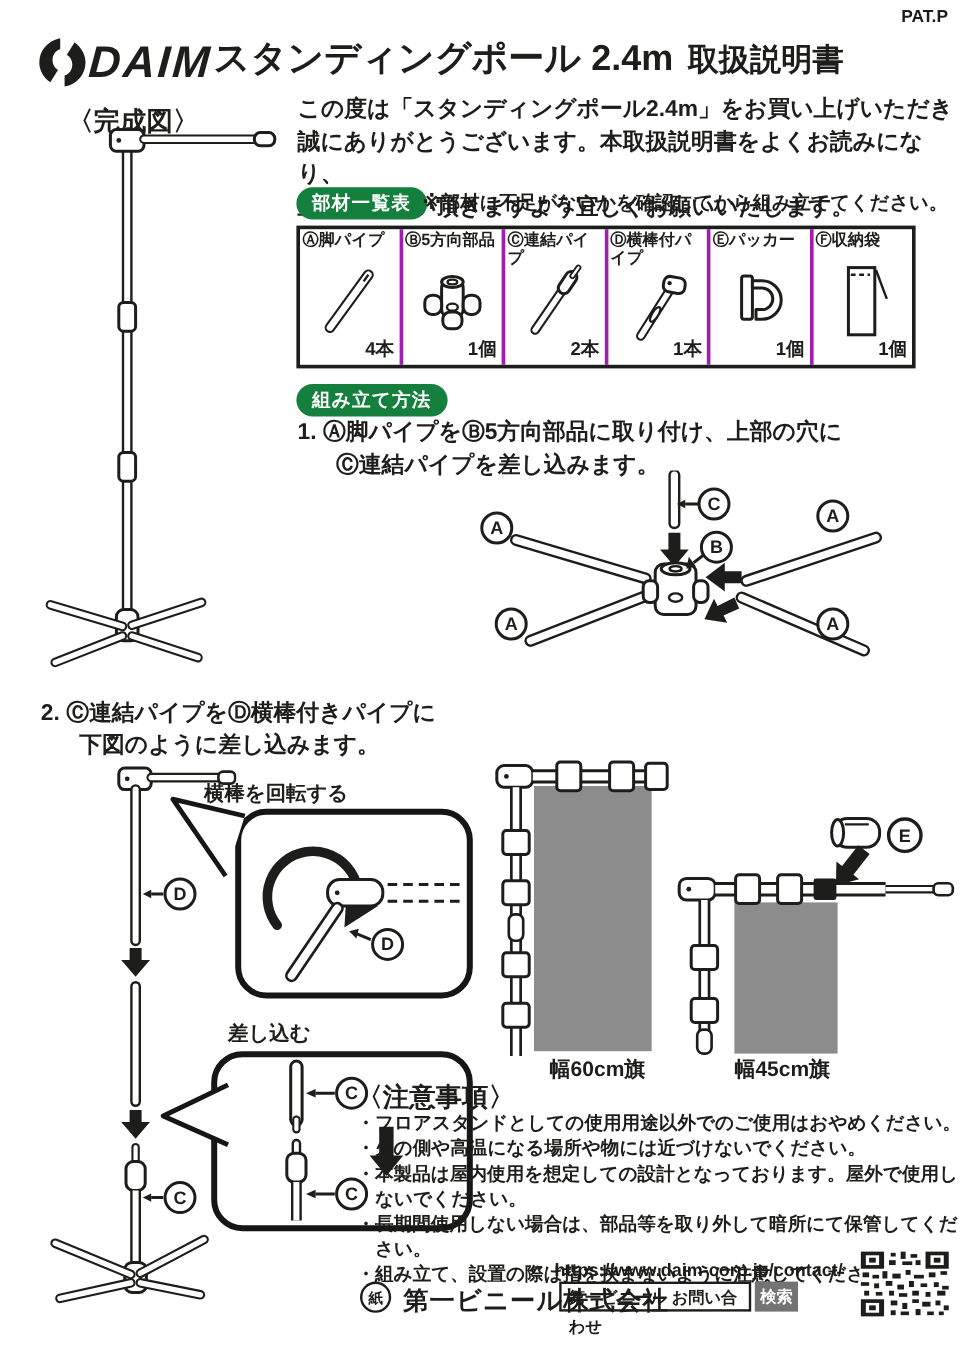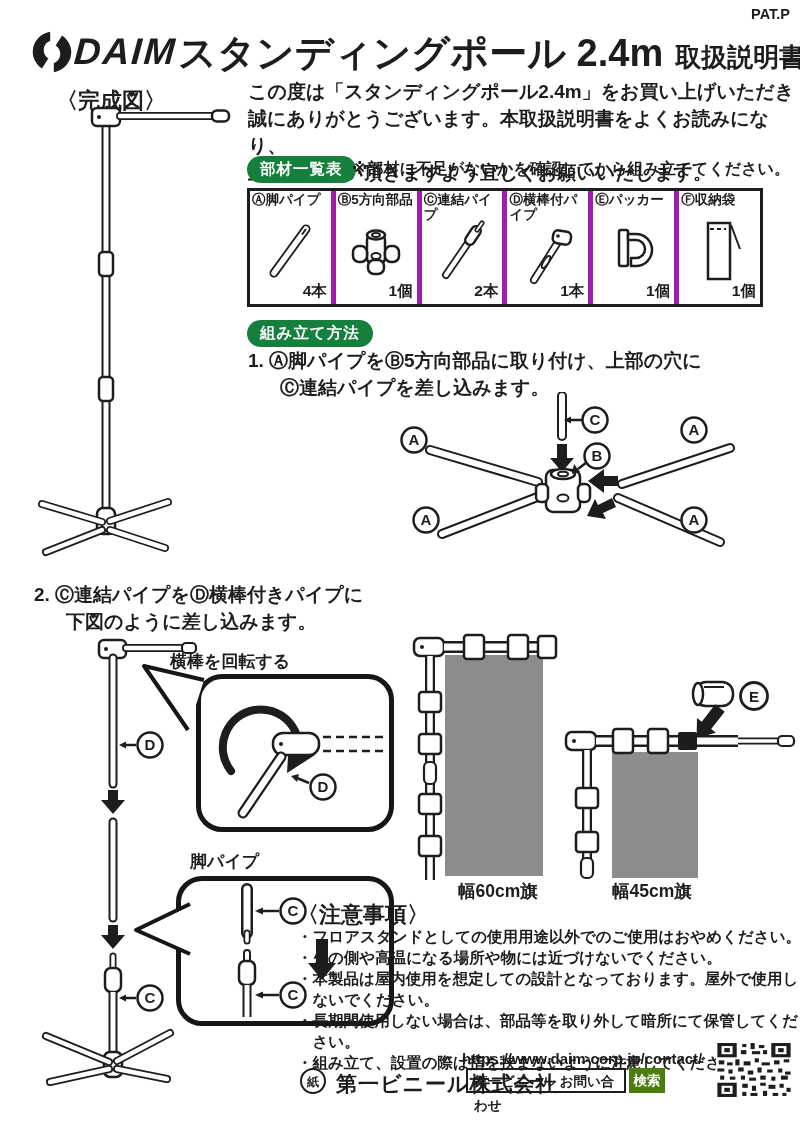--- a/index.html
+++ b/index.html
@@ -5,43 +5,43 @@
   html,body{margin:0;padding:0;background:#ffffff;}
   .page{position:relative;width:800px;height:1137px;background:#fff;overflow:hidden;
         font-family:"Liberation Sans","DejaVu Sans",sans-serif;color:#1d1d1b;}
   .abs{position:absolute;}
   .ml{white-space:pre-line;}
   .hang{padding-left:32px;text-indent:-32px;}
   .body-txt{font-size:19px;font-weight:600;line-height:27px;}
   .pill{background:#15803d;color:#fff;font-weight:bold;font-size:15.5px;
         padding:3px 13px;border-radius:15px;display:inline-block;letter-spacing:1px;}
   .brand-txt{font-size:37px;font-weight:bold;font-style:italic;letter-spacing:2px;transform:skewX(-4deg);display:inline-block;}
-  .title-big{font-size:38px;font-weight:bold;letter-spacing:0px;}
+  .title-big{font-size:30px;font-weight:bold;letter-spacing:0px;}
   .title-doc{font-size:26px;font-weight:bold;margin-left:12px;}
   .patp{font-size:14.5px;font-weight:bold;}
   .sec-label{font-size:22px;font-weight:bold;}
   .note-txt{font-size:16px;font-weight:700;}
   
   .parts{display:flex;border:3px solid #1d1d1b;width:516px;height:119px;box-sizing:border-box;background:#fff;}
-  .pcell{flex:1 1 0;border-left:5px solid #a21caf;position:relative;box-sizing:border-box;}
+  .pcell{flex:1 1 0;border-left:3px solid #a21caf;position:relative;box-sizing:border-box;}
   .pcell:first-child{border-left:none;}
   .pname{font-size:13.5px;font-weight:bold;line-height:1.1;padding:2px 1px 0 2px;}
   .pqty{position:absolute;right:4px;bottom:2px;font-size:15.5px;font-weight:bold;}
   .picon{position:absolute;left:50%;top:52%;transform:translate(-50%,-50%);}
   
   .callout{background:#fff;border:5px solid #161616;border-radius:26px;box-sizing:border-box;}
   .callout-label{font-size:17px;font-weight:bold;}
   .flag-label{font-size:17.5px;font-weight:bold;}
   .caution-list{list-style:none;margin:0;padding:0;width:505px;font-size:15.5px;font-weight:600;line-height:21px;}
   .caution-list li{padding-left:1em;text-indent:-1em;}
   .url{font-size:15px;font-weight:bold;}
   .company{font-size:21px;font-weight:bold;letter-spacing:1px;}
   .searchbox{border:2.5px solid #1d1d1b;width:160px;height:25px;line-height:24px;
              font-size:13.5px;font-weight:bold;padding-left:6px;box-sizing:border-box;}
-  .searchbtn{background:#4d7c0f;color:#fff;width:36px;height:25px;line-height:25px;
+  .searchbtn{background:#737373;color:#fff;width:36px;height:25px;line-height:25px;
              text-align:center;font-size:13.5px;font-weight:bold;}
   .recycle{width:26px;height:26px;border:2px solid #1d1d1b;border-radius:50%;
            text-align:center;line-height:24px;font-size:12px;font-weight:bold;box-sizing:border-box;}
   svg{display:block;}
   svg text.flbl{font-size:15px;font-weight:bold;fill:#1d1d1b;text-anchor:middle;
                 font-family:"Liberation Sans","DejaVu Sans",sans-serif;}
 </style>
 </head>
 <body>
 
@@ -282,21 +282,21 @@
     <line x1="80" y1="78" x2="42" y2="134" stroke="#1d1d1b" stroke-width="11" stroke-linecap="round"></line>
     <line x1="80" y1="78" x2="42" y2="134" stroke="#fff" stroke-width="6.5" stroke-linecap="round"></line>
     <g>
       <line x1="108" y1="104" x2="96" y2="99" stroke="#1d1d1b" stroke-width="2.5"></line>
       <polygon points="98,95 90,97 96,103" fill="#1d1d1b"></polygon>
       <circle cx="122" cy="108" r="12.5" fill="#fff" stroke="#1d1d1b" stroke-width="2.5"></circle>
       <text class="flbl" x="122" y="113">D</text>
     </g>
   </svg>
 
-  <span class="abs callout-label" style="left:190px;top:850px;">脚パイプ</span>
+  <span class="abs callout-label" style="left:190px;top:850px;">差し込む</span>
   <div class="abs callout" style="left:176px;top:876px;width:218px;height:150px;"></div>
   <svg class="abs" style="left:132px;top:898px;" width="60" height="62" viewBox="0 0 60 62">
     <path d="M58,6 L4,32 L58,56" fill="#fff" stroke="#161616" stroke-width="4" stroke-linejoin="round"></path>
   </svg>
   <svg class="abs" style="left:181px;top:881px;" width="208" height="140" viewBox="0 0 208 140">
     <line x1="66" y1="8" x2="66" y2="52" stroke="#1d1d1b" stroke-width="12" stroke-linecap="round"></line>
     <line x1="66" y1="8" x2="66" y2="52" stroke="#fff" stroke-width="7" stroke-linecap="round"></line>
     <line x1="66" y1="52" x2="66" y2="60" stroke="#1d1d1b" stroke-width="7" stroke-linecap="round"></line>
     <line x1="66" y1="52" x2="66" y2="60" stroke="#fff" stroke-width="3.5" stroke-linecap="round"></line>
 

